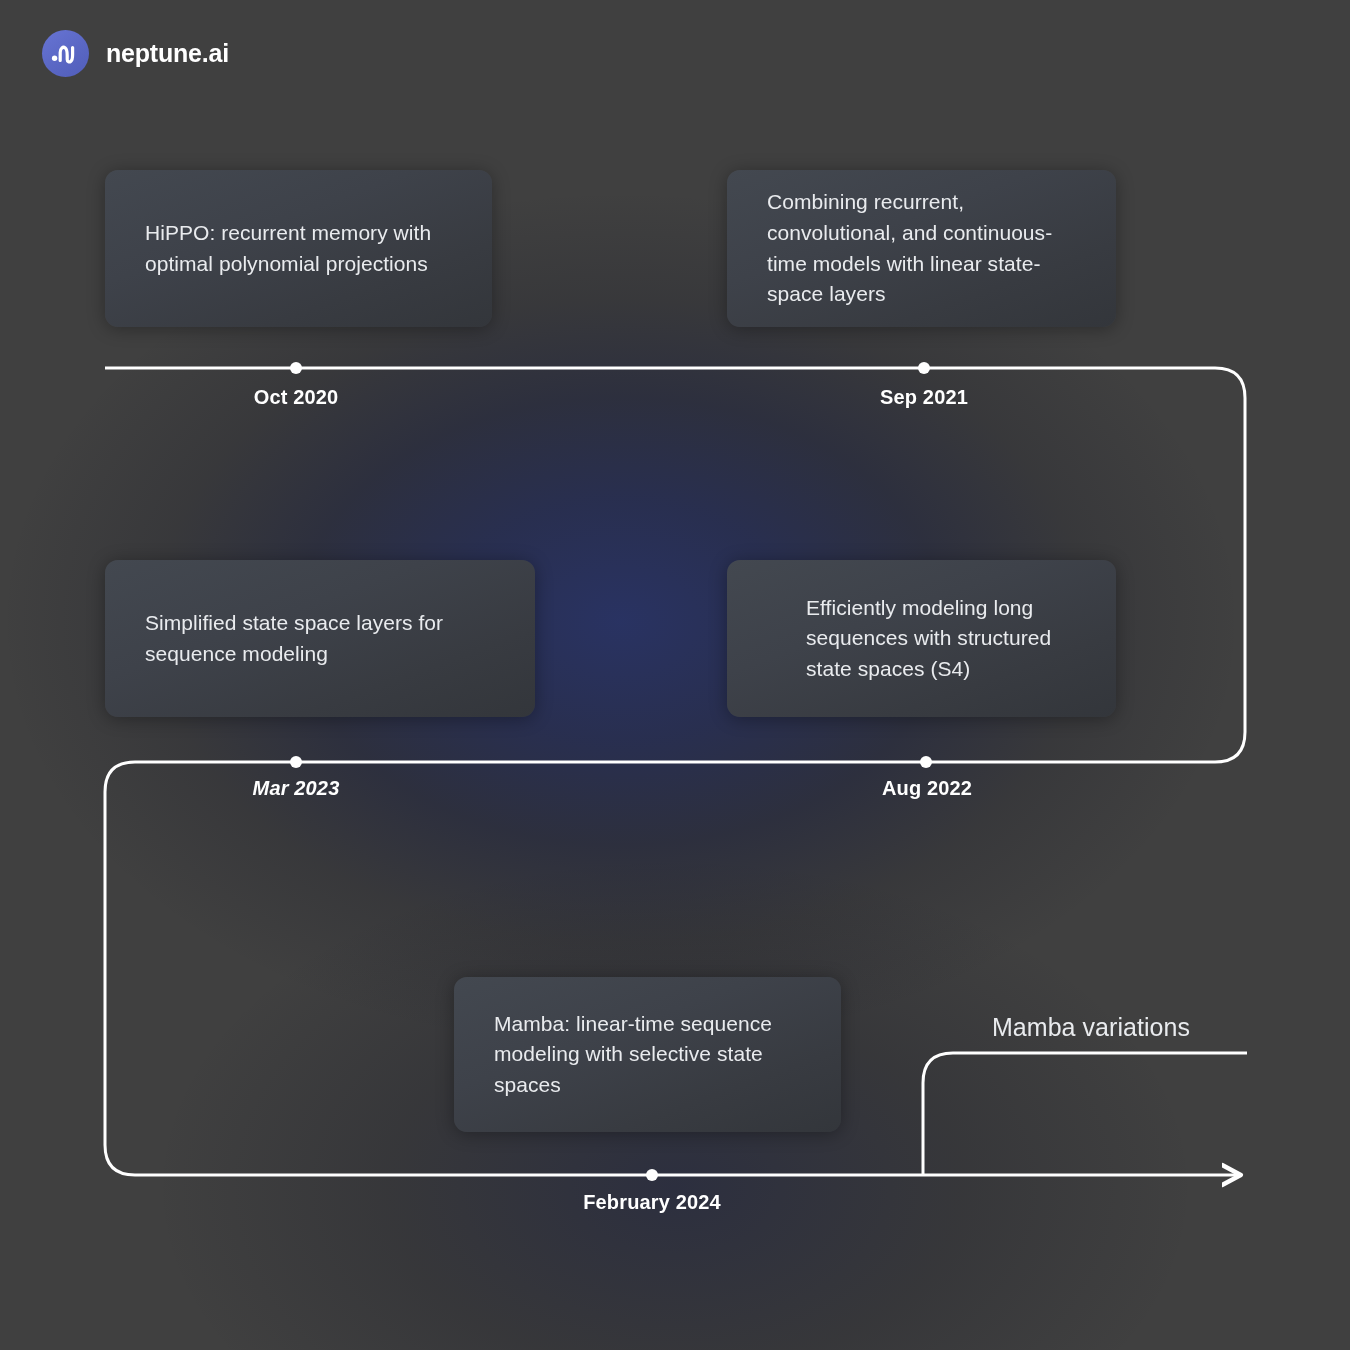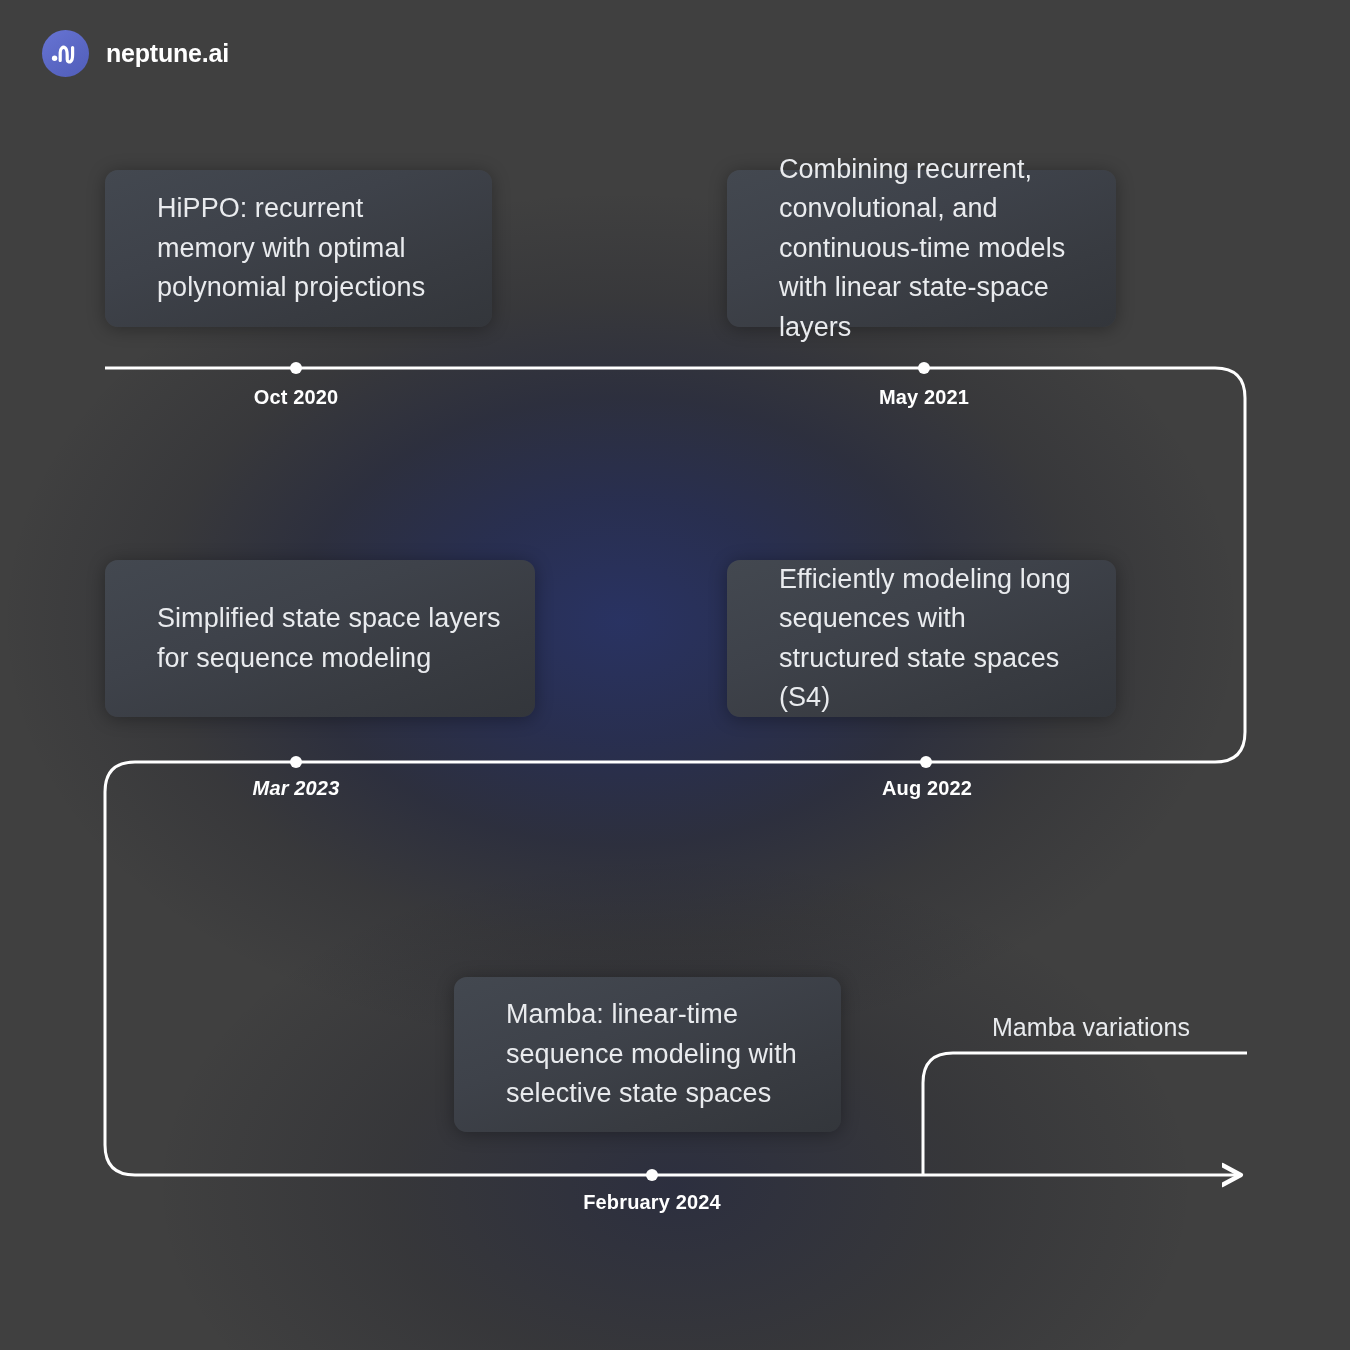--- a/index.html
+++ b/index.html
@@ -65,31 +65,30 @@
     position: absolute;
     box-sizing: border-box;
     border-radius: 13px;
     background: linear-gradient(160deg, #434850 0%, #3e424a 38%, #383b41 72%, #33363b 100%);
     box-shadow: 0 2px 18px rgba(0,0,0,0.33);
     display: flex;
     align-items: center;
   }
   .card-text {
     color: #e9ebee;
-    font-size: 27px;
+    font-size: 21px;
     line-height: 1.46;
     padding: 0 30px 0 40px;
     letter-spacing: 0.05px;
-    margin-left: 12px;
   }
 
   #card-hippo { left: 105px;  top: 170px;  width: 387px; height: 157px; }
   #card-combining { left: 727px; top: 170px; width: 389px; height: 157px; }
   #card-simplified { left: 105px; top: 560px; width: 430px; height: 157px; }
-  #card-s4 { left: 727px; top: 560px; width: 389px; height: 157px; }
+  #card-s4 { left: 727px; top: 560px; width: 389px; height: 157px; padding-left: 39px; }
   #card-mamba { left: 454px; top: 977px; width: 387px; height: 155px; }
 
   
   #timeline-svg {
     position: absolute;
     inset: 0;
     width: 1350px;
     height: 1350px;
     pointer-events: none;
   }
@@ -173,20 +172,20 @@
 
   <div class="card" id="card-s4">
     <div class="card-text">Efficiently modeling long sequences with structured state spaces (S4)</div>
   </div>
 
   <div class="card" id="card-mamba">
     <div class="card-text">Mamba: linear-time sequence modeling with selective state spaces</div>
   </div>
 
   <div class="date-label" style="left:296px; top:386px;">Oct 2020</div>
-  <div class="date-label" style="left:924px; top:386px;">May 2021</div>
+  <div class="date-label" style="left:924px; top:386px;">Sep 2021</div>
   <div class="date-label" style="left:296px; top:777px;font-style:italic;">Mar 2023</div>
   <div class="date-label" style="left:927px; top:777px;">Aug 2022</div>
   <div class="date-label" style="left:652px; top:1191px;">February 2024</div>
 
   <div class="branch-label" style="left:1091px; top:1013px;">Mamba variations</div>
 
 </div>
 
 </body></html>

